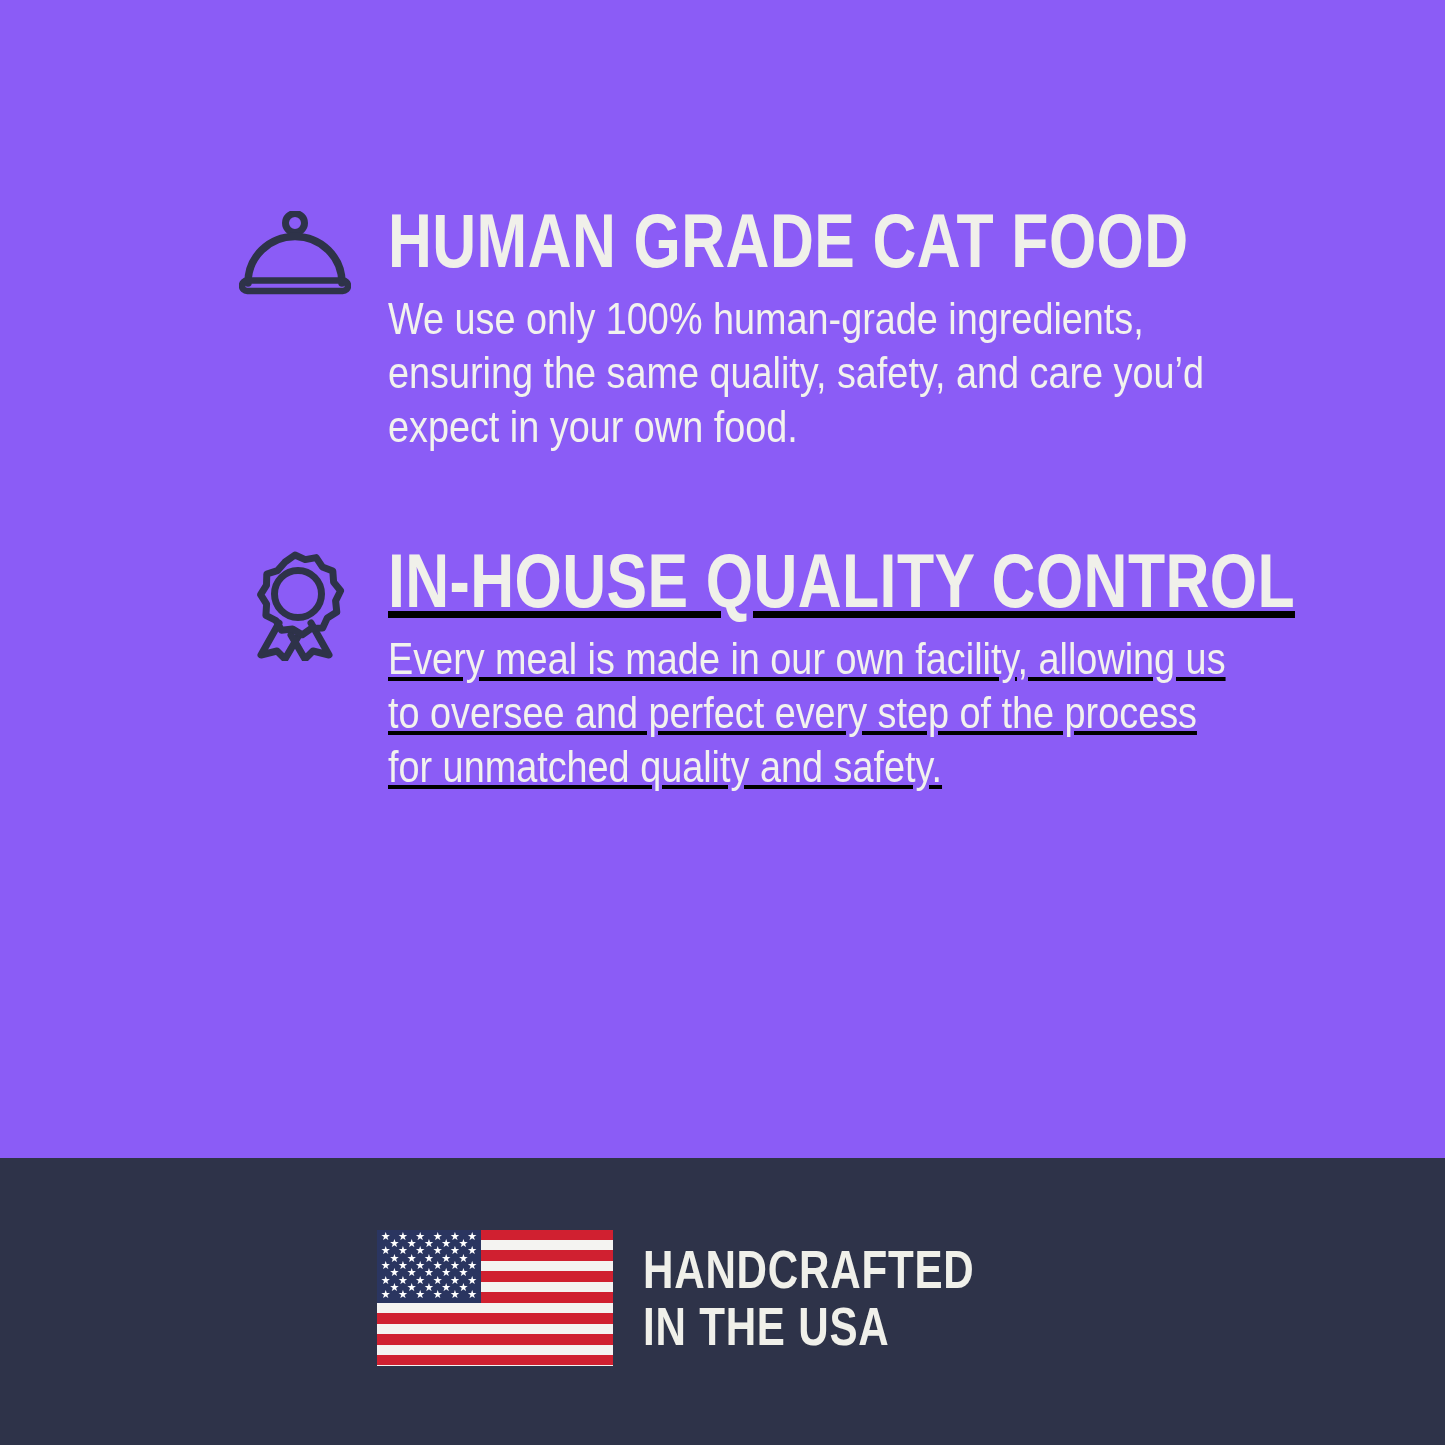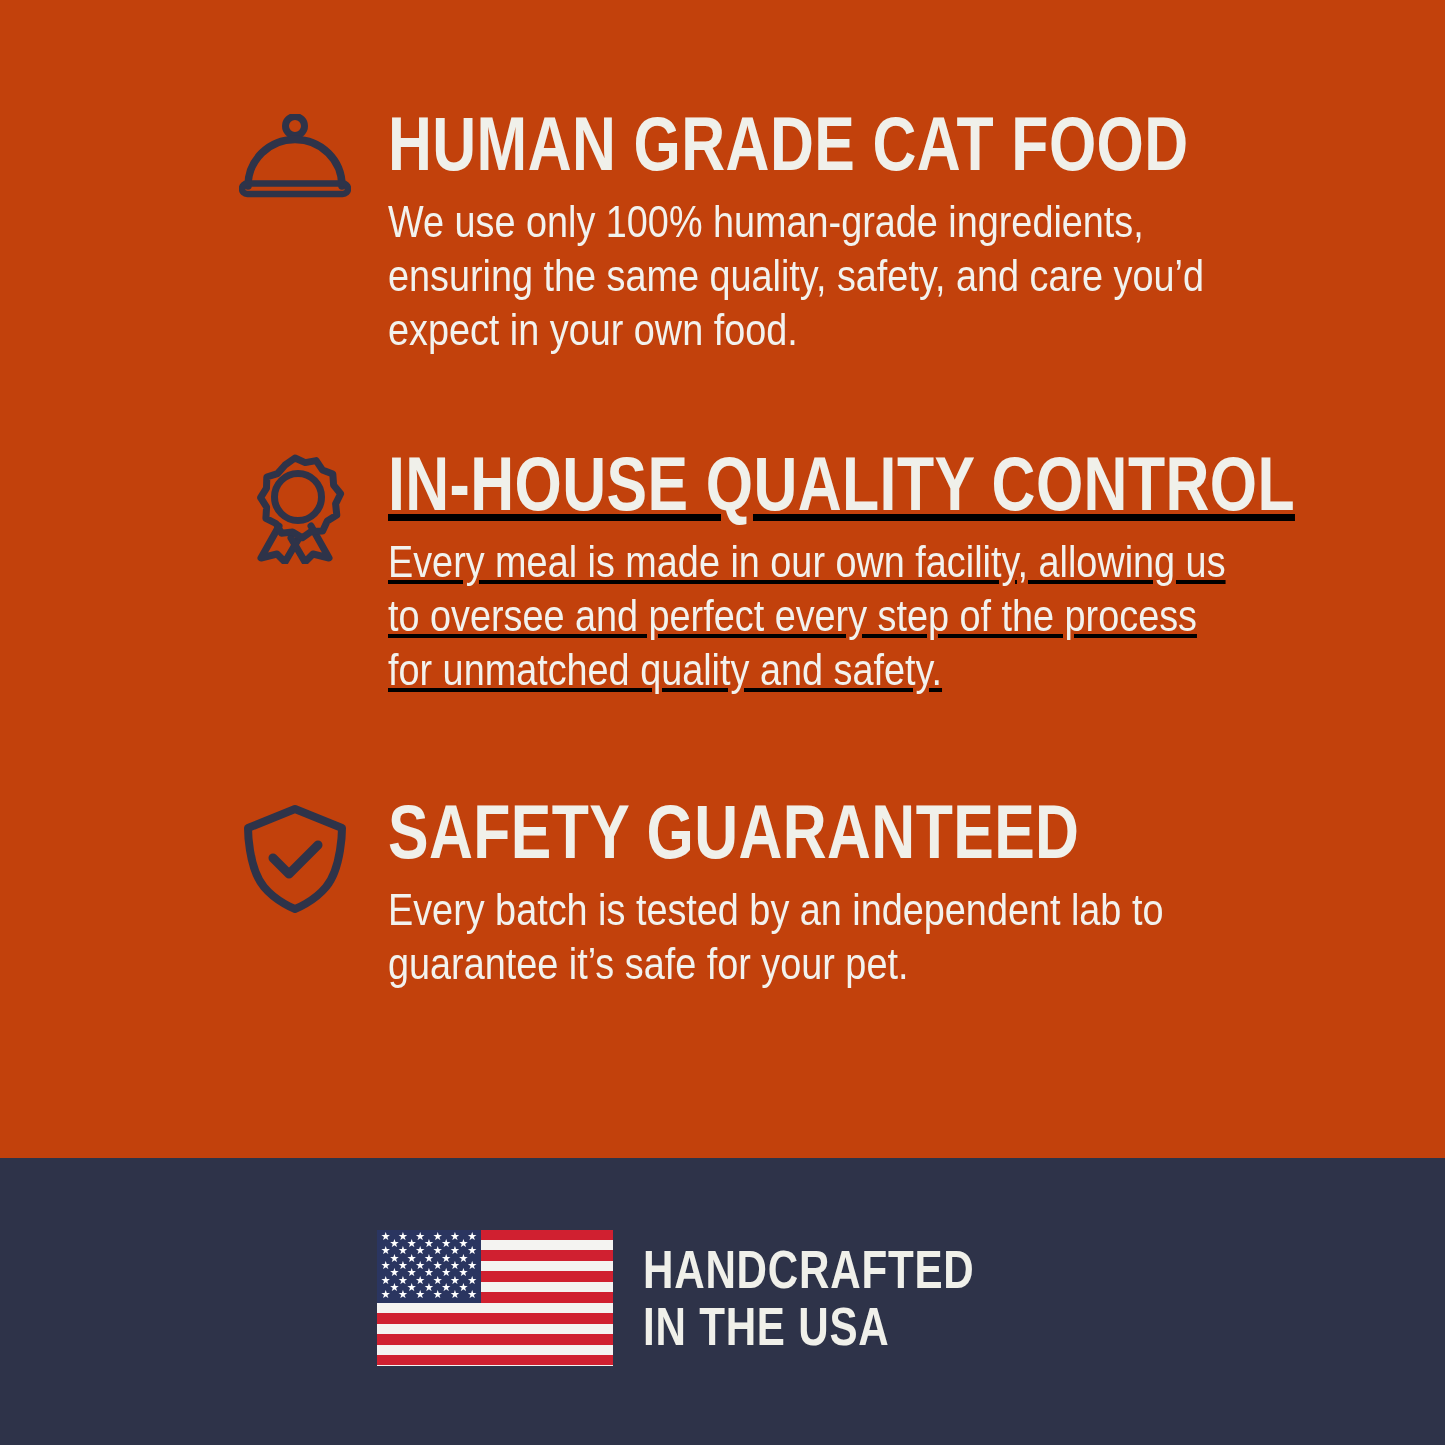--- a/index.html
+++ b/index.html
@@ -11,23 +11,24 @@
     height: 1445px;
     overflow: hidden;
     font-family: "Liberation Sans", sans-serif;
     background: #838FB6;
   }
 
   .poster {
     position: relative;
     width: 1445px;
     height: 1351px;
-    background: #c2410c;
+    background: #8b5cf6;
     display: flex;
     flex-direction: column;
+    justify-content: center;
   }
 
   
   .features {
     position: relative;
     height: 1158px;
     box-sizing: border-box;
     padding: 0;
   }
 
@@ -189,35 +190,20 @@
       <div class="feature-body">
         <h2 class="feature-title">IN-HOUSE QUALITY CONTROL</h2>
         <p class="feature-text">
           <span class="ln">Every meal is made in our own facility, allowing us</span>
           <span class="ln">to oversee and perfect every step of the process</span>
           <span class="ln">for unmatched quality and safety.</span>
         </p>
       </div>
     </div>
 
-    <div class="feature feature-3">
-      <div class="icon-slot">
-        <svg width="112" height="112" viewBox="0 0 112 112" fill="none" xmlns="http://www.w3.org/2000/svg">
-          <path d="M56 7 L103 26 C103 26 103 66 87 85 C74.5 100 56 107 56 107 C56 107 37.5 100 25 85 C9 66 9 26 9 26 L56 7 Z" stroke="#2E3349" stroke-width="8" stroke-linejoin="round" fill="none"></path>
-          <path d="M34 56 L50 72 L79 43" stroke="#2E3349" stroke-width="9" stroke-linecap="round" stroke-linejoin="round" fill="none"></path>
-        </svg>
-      </div>
-      <div class="feature-body">
-        <h2 class="feature-title">SAFETY GUARANTEED</h2>
-        <p class="feature-text">
-          <span class="ln">Every batch is tested by an independent lab to</span>
-          <span class="ln">guarantee it’s safe for your pet.</span>
-        </p>
-      </div>
-    </div>
 
   </div>
 
   <div class="footer">
     <div class="footer-inner">
       <div class="flag" id="usa-flag">
           <div class="stripe" style="top: 0px; height: 10.4615px;"></div>
           <div class="stripe" style="top: 20.9231px; height: 10.4615px;"></div>
           <div class="stripe" style="top: 41.8462px; height: 10.4615px;"></div>
           <div class="stripe" style="top: 62.7692px; height: 10.4615px;"></div>

